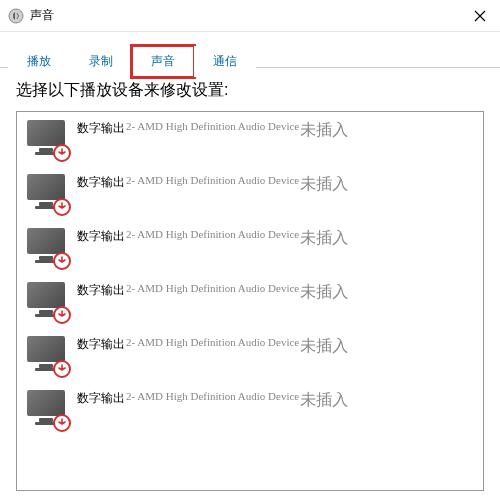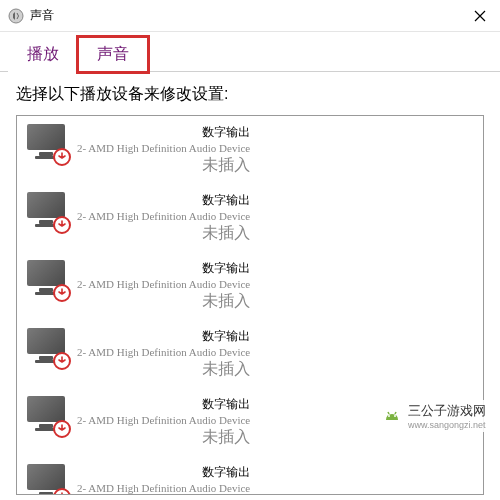--- a/index.html
+++ b/index.html
@@ -3,33 +3,33 @@
   <meta charset="utf-8">
   <style>
     * { margin: 0; padding: 0; box-sizing: border-box; }
     body { font-family: "Microsoft YaHei", "Segoe UI", sans-serif; font-size: 12px; background: #fff; width: 500px; height: 500px; overflow: hidden; position: relative; }
     .window { width: 500px; height: 444px; background: #fff; position: relative; }
     .titlebar { height: 32px; display: flex; align-items: center; padding: 0 8px; border-bottom: 1px solid #e5e5e5; }
     .title-icon { width: 16px; height: 16px; margin-right: 6px; display: flex; align-items: center; justify-content: center; }
     .title-text { flex: 1; font-size: 12px; color: #000; }
     .close-btn { width: 40px; height: 32px; display: flex; align-items: center; justify-content: center; cursor: pointer; position: absolute; right: 0; top: 0; }
     .tabs { display: flex; padding: 4px 8px 0 8px; border-bottom: 1px solid #d0d0d0; }
-    .tab { padding: 6px 18px; font-size: 16px; color: #701a75; border: 1px solid transparent; cursor: pointer; position: relative; top: 1px; background: #fff; }
+    .tab { padding: 6px 18px; font-size: 12px; color: #0369a1; border: 1px solid transparent; cursor: pointer; position: relative; top: 10px; background: #fff; }
     .tab.active { border: 1px solid #d0d0d0; border-bottom: 1px solid #fff; }
     .tab.highlighted { outline: 3px solid #d32f2f; outline-offset: -1px; }
     .content { padding: 12px 16px; }
     .instruction { font-size: 16px; color: #000; margin-bottom: 10px; }
     .device-list { border: 1px solid #999; height: 380px; overflow-y: scroll; background: #fff; }
     .device-item { display: flex; align-items: flex-start; padding: 8px 10px; gap: 10px; }
     .device-icon-wrap { position: relative; width: 40px; height: 38px; flex-shrink: 0; }
     .monitor { width: 38px; height: 26px; background: linear-gradient(135deg, #7a7a7a, #4a4a4a); border-radius: 2px; position: relative; }
     .monitor::after { content: ""; position: absolute; bottom: -6px; left: 50%; transform: translateX(-50%); width: 14px; height: 4px; background: #555; border-radius: 1px; }
     .monitor-base { position: absolute; bottom: -9px; left: 50%; transform: translateX(-50%); width: 22px; height: 3px; background: #555; border-radius: 1px; }
     .status-badge { position: absolute; bottom: -4px; right: -4px; width: 18px; height: 18px; border-radius: 50%; background: #fff; border: 2px solid #d32f2f; display: flex; align-items: center; justify-content: center; }
-    .device-info { display: flex; flex-direction: column; gap: 1px; align-items: flex-end; }
+    .device-info { display: flex; gap: 1px; }
     .device-name { font-size: 12px; color: #000; }
     .device-desc { font-size: 11px; color: #888; font-family: Liberation Serif, serif; }
     .device-status { font-size: 16px; color: #888; }
     .watermark { position: absolute; bottom: 12px; right: 10px; display: flex; align-items: center; gap: 6px; font-size: 13px; color: #333; background: rgba(255,255,255,0.9); padding: 2px 4px; }
     .wm-icon { width: 20px; height: 20px; }
     .device-list::-webkit-scrollbar { width: 17px; }
     .device-list::-webkit-scrollbar-track { background: #f0f0f0; }
     .device-list::-webkit-scrollbar-thumb { background: #c0c0c0; border: 1px solid #a0a0a0; }
     .device-list::-webkit-scrollbar-button { height: 17px; background: #f0f0f0; border: 1px solid #d0d0d0; }
   </style>
@@ -48,21 +48,23 @@
     <span class="title-text">声音</span>
     <div class="close-btn">
       <svg width="12" height="12" viewBox="0 0 12 12">
           <path d="M1 1 L11 11 M11 1 L1 11" stroke="#000" stroke-width="1.2"></path>
         </svg>
     </div>
   </div>
 
   <div class="tabs">
     <div class="tab">播放</div>
+    <div class="tab">录制</div>
     <div class="tab active highlighted">声音</div>
+    <div class="tab">通信</div>
   </div>
 
   <div class="content">
     <div class="instruction">选择以下播放设备来修改设置:</div>
     <div class="device-list" id="device-list">
   <div class="device-item">
     <div class="device-icon-wrap">
       <div class="monitor">
               <div class="monitor-base"></div>
             </div>
@@ -164,28 +166,13 @@
     </div>
     <div class="device-info">
       <div class="device-name">数字输出</div>
       <div class="device-desc">2- AMD High Definition Audio Device</div>
       <div class="device-status">未插入</div>
     </div>
   </div>
 </div>
   </div>
 
-  <div class="watermark">
-    <span class="wm-icon">
-      <svg width="20" height="20" viewBox="0 0 20 20">
-          <path d="M4 14 Q4 8 10 8 Q16 8 16 14 Z" fill="#7cb342"></path>
-          <circle cx="7" cy="10" r="1" fill="#fff"></circle>
-          <circle cx="13" cy="10" r="1" fill="#fff"></circle>
-          <line x1="6" y1="6" x2="7" y2="8" stroke="#7cb342" stroke-width="1.5"></line>
-          <line x1="14" y1="6" x2="13" y2="8" stroke="#7cb342" stroke-width="1.5"></line>
-        </svg>
-    </span>
-    <div>
-      <div style="font-weight:500;">三公子游戏网</div>
-      <div style="font-size:9px;color:#999;">www.sangongzi.net</div>
-    </div>
-  </div>
 </div>
 
 </body></html>

